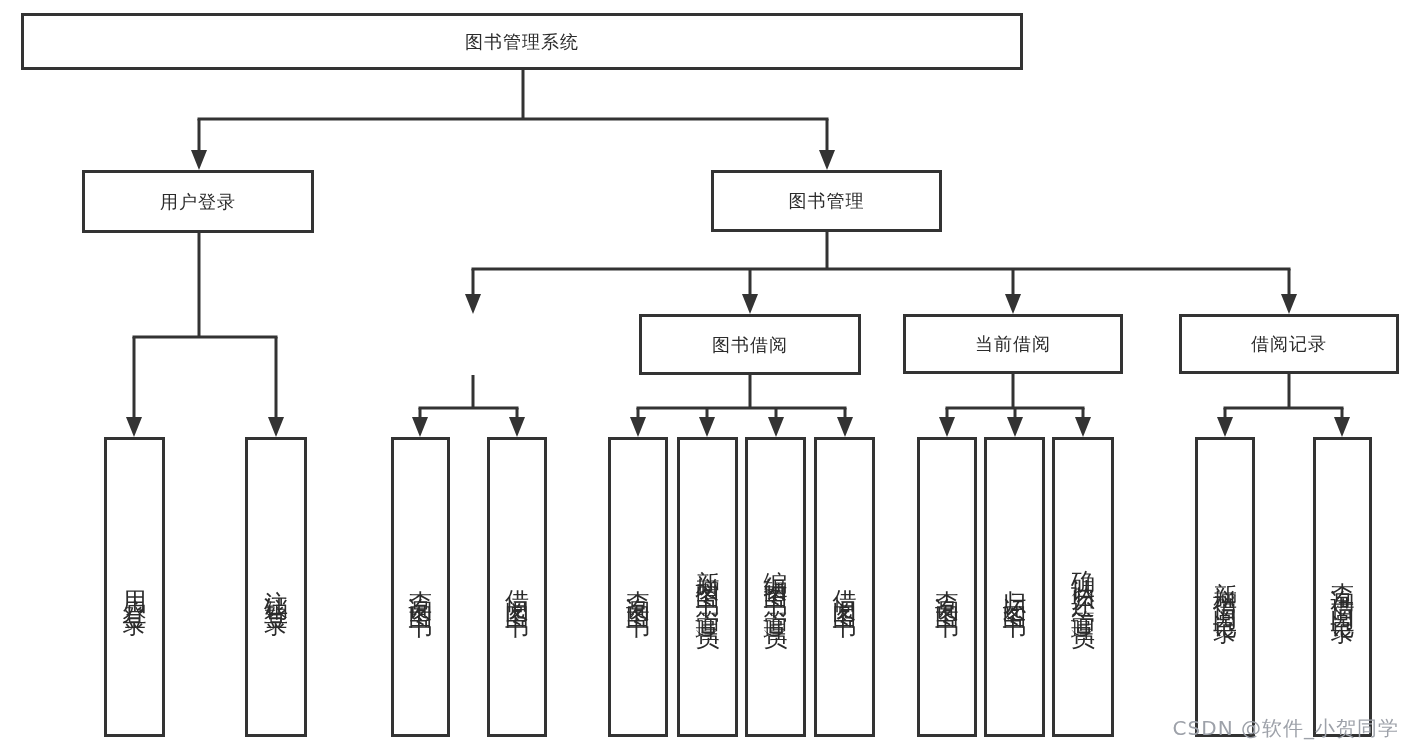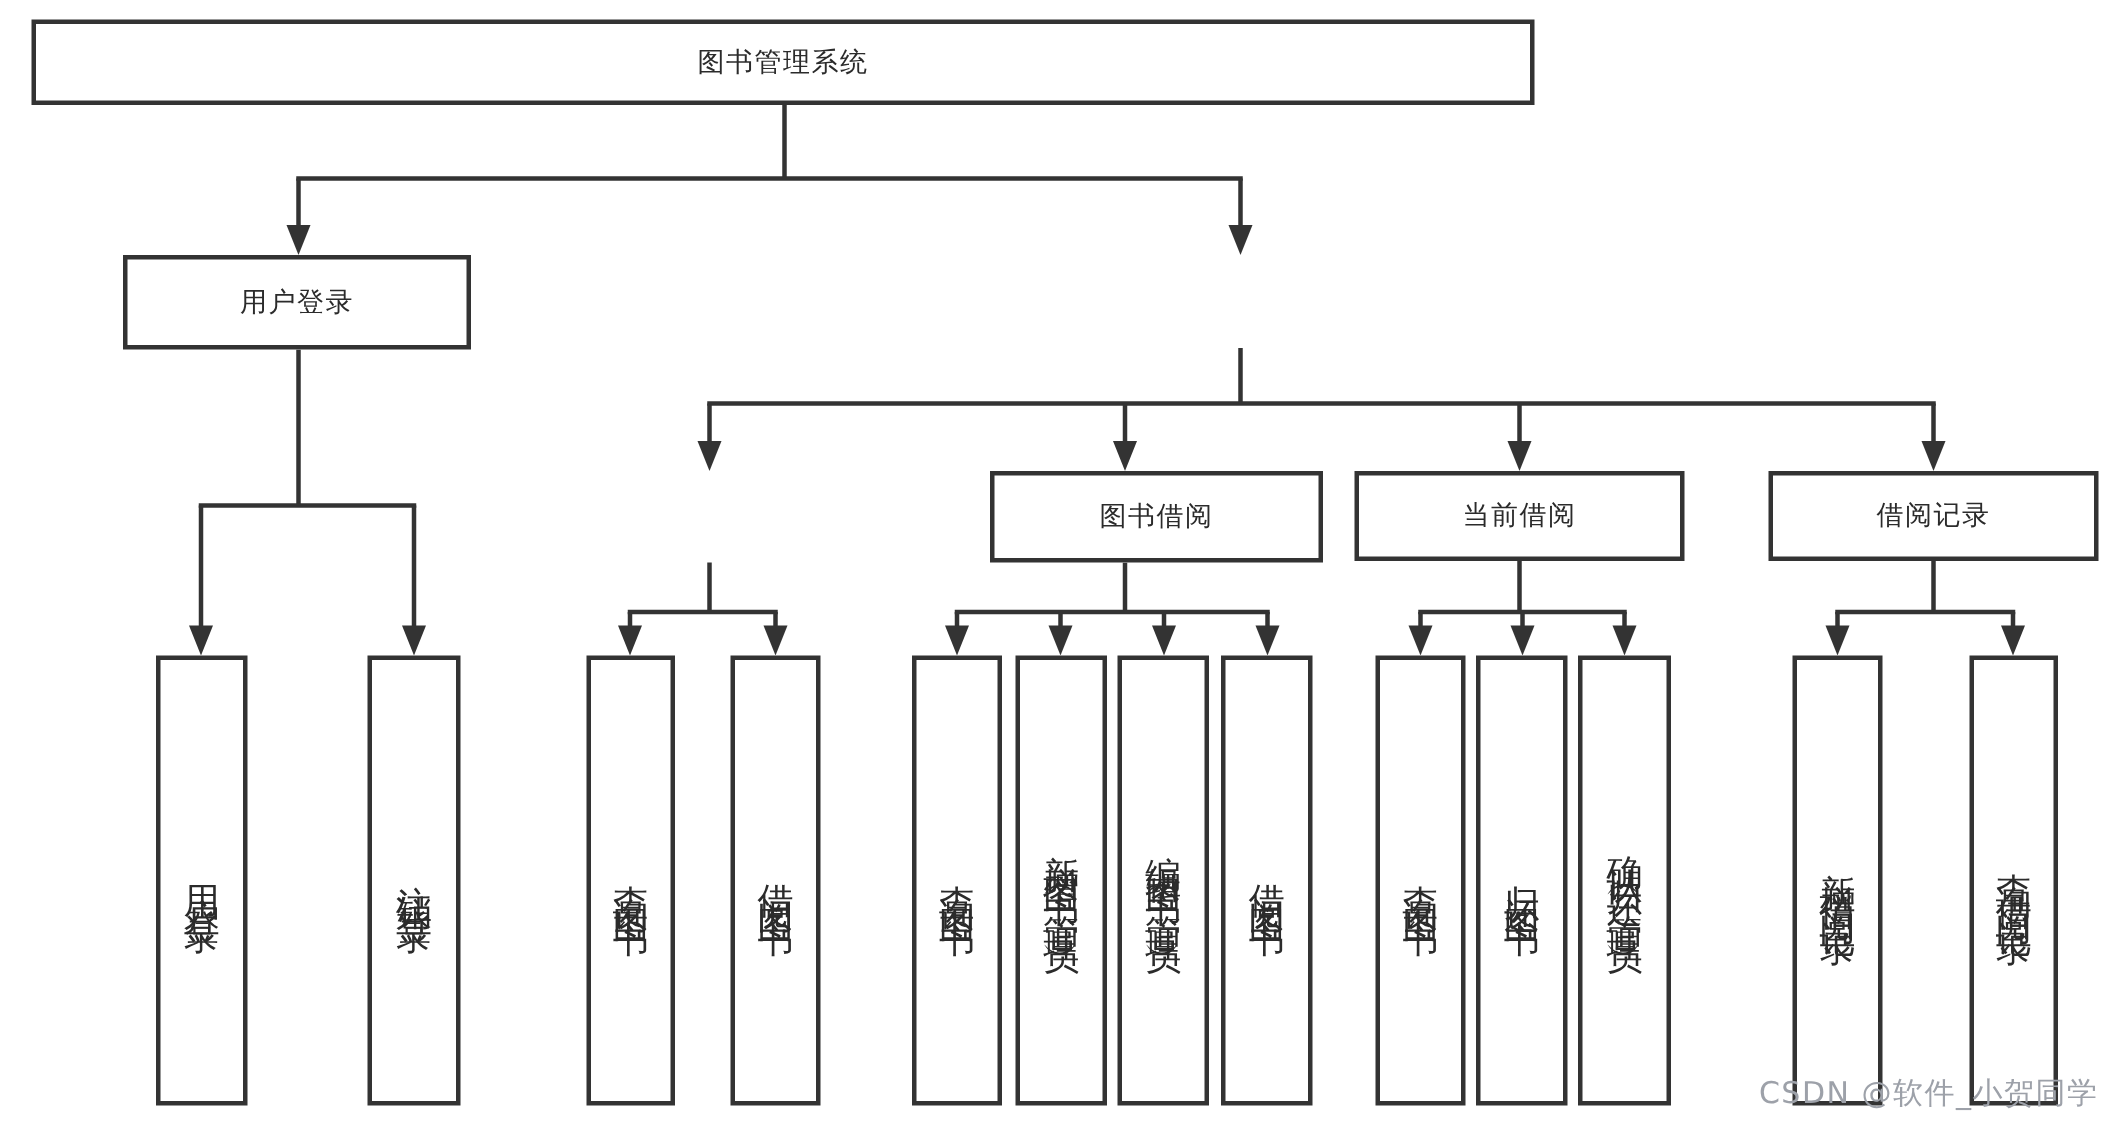--- a/index.html
+++ b/index.html
@@ -142,22 +142,25 @@
     </g>
   </svg>
 
   <div class="box" style="left:21px; top:13px; width:1002px; height:57px;">
     <span class="h-label">图书管理系统</span>
   </div>
 
   <div class="box" style="left:82px; top:170px; width:232px; height:63px;">
     <span class="h-label">用户登录</span>
   </div>
-
-  <div class="box" style="left:639px; top:314px; width:222px; height:61px;margin-left:21px;">
+  <div class="box" style="left:711px; top:170px; width:231px; height:62px;">
+    <span class="h-label">图书管理</span>
+  </div>
+
+  <div class="box" style="left:639px; top:314px; width:222px; height:61px;">
     <span class="h-label">图书借阅</span>
   </div>
   <div class="box" style="left:903px; top:314px; width:220px; height:60px;align-items:center;">
     <span class="h-label">当前借阅</span>
   </div>
   <div class="box" style="left:1179px; top:314px; width:220px; height:60px;">
     <span class="h-label">借阅记录</span>
   </div>
 
   <div class="box" style="left:104px; top:437px; width:61px; height:300px;">

